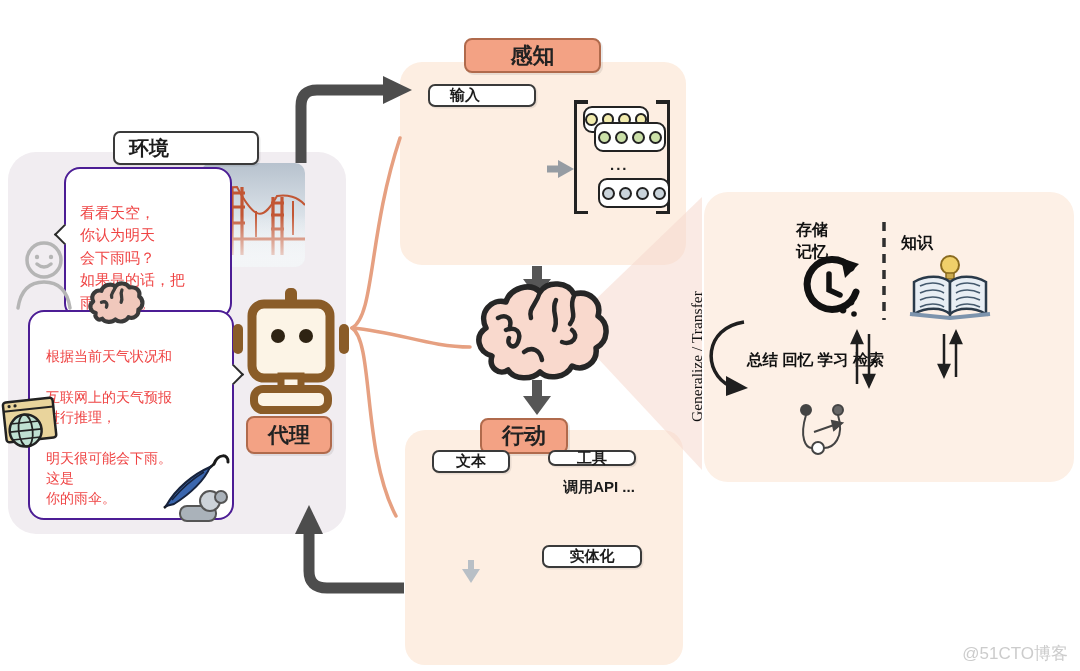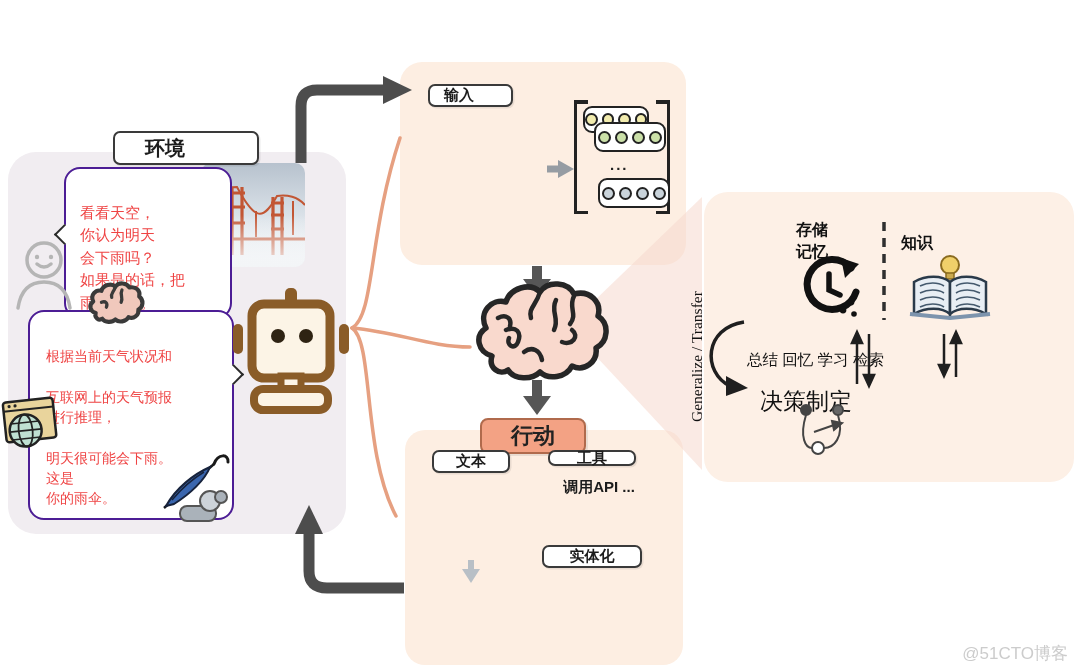--- a/index.html
+++ b/index.html
@@ -29,21 +29,21 @@
   
   .content-box {
     position:absolute; background:#fff; border:2.5px solid #2f2f2f;
   }
   .round-box {
     position:absolute; background:#fff; border:2.5px solid #2f2f2f; border-radius:18px;
   }
 
   
   #env-panel { left:8px; top:152px; width:338px; height:382px; border-radius:28px; background:#f1edf1; }
-  #env-title { left:113px; top:131px; width:146px; height:34px; font-size:20px; padding-left:30px; z-index:3; }
+  #env-title { left:113px; top:131px; width:146px; height:34px; font-size:20px; padding-left:14px; z-index:3; }
   .bubble {
     position:absolute; background:#fff; border:2px solid #4c1d95; border-radius:16px;
     color:#ef4444; z-index:2; white-space:pre-line;
   }
   #bubble-user { left:64px; top:167px; width:168px; height:152px; font-size:15px; line-height:1.5; padding:10px 8px 0 14px; }
   #bubble-user .tail {
     position:absolute; left:-9px; top:58px; width:15px; height:15px; background:#fff;
     border-left:2px solid #2a2a2a; border-bottom:2px solid #2a2a2a; transform:rotate(45deg);
   }
   #bubble-agent { left:28px; top:310px; width:206px; height:210px; font-size:14px; line-height:1.45; padding:14px 8px 0 16px; }
@@ -57,21 +57,21 @@
   #umbrella-icon { position:absolute; left:150px; top:446px; z-index:3; }
 
   
   #robot { left:228px; top:284px; width:126px; height:130px; }
   #agent-label { left:246px; top:416px; width:86px; height:38px; font-size:21px; }
 
   
   #perc-panel { left:400px; top:62px; width:286px; height:203px; border-radius:22px; background:#fdeee2; }
   #perc-title { left:464px; top:38px; width:137px; height:35px; font-size:22px; }
   #input-box { left:414px; top:95px; width:127px; height:150px; border-radius:3px; }
-  #input-label { left:428px; top:84px; width:85px; height:23px; font-size:15px; padding-left:14px; z-index:3; }
+  #input-label { left:428px; top:84px; width:108px; height:23px; font-size:15px; padding-left:20px; z-index:3; }
   .icon-abs { position:absolute; }
   .dots { position:absolute; font-weight:bold; color:#222; letter-spacing:3px; font-size:18px; }
 
   
   #emb-group { position:absolute; left:574px; top:100px; width:96px; height:114px; z-index:1; }
   .bracket { position:absolute; top:0; width:13px; height:114px; }
   .bracket.l { left:0; border-left:3.5px solid #222; }
   .bracket.r { right:0; border-right:3.5px solid #222; }
   .bracket.l::before,.bracket.l::after,.bracket.r::before,.bracket.r::after {
     content:""; position:absolute; width:11px; height:3.5px; background:#222;
@@ -80,21 +80,21 @@
   .bracket.r::before { right:0; top:0; } .bracket.r::after { right:0; bottom:0; }
   .tok-row {
     position:absolute; border:2.5px solid #222; border-radius:9px; background:#fff;
     display:flex; align-items:center; justify-content:center; gap:4px;
   }
   .tok { width:13px; height:13px; border-radius:50%; border:2px solid #222; }
   #emb-dots { left:36px; top:56px; font-size:15px; letter-spacing:2px; }
 
   
   #act-panel { left:405px; top:430px; width:278px; height:235px; border-radius:20px; background:#fdeee2; }
-  #act-title { left:480px; top:418px; width:106px; height:36px; font-size:22px; }
+  #act-title { left:480px; top:418px; width:88px; height:36px; font-size:22px; }
   #text-box { left:419px; top:461px; width:104px; height:165px; border-radius:3px; }
   #text-label { left:432px; top:450px; width:78px; height:23px; font-size:15px; justify-content:center; z-index:3; }
   #tools-box { left:533px; top:461px; width:130px; height:86px; border-radius:4px; }
   #tools-label { left:548px; top:450px; width:88px; height:16px; font-size:15px; justify-content:center; z-index:3; }
   #api-text { position:absolute; left:540px; top:478px; width:118px; text-align:center; font-size:15px; font-weight:bold; color:#1c1c1c; z-index:3;}
   #embody-box { left:533px; top:556px; width:130px; height:95px; border-radius:4px; }
   #embody-label { left:542px; top:545px; width:100px; height:23px; font-size:15px; justify-content:center; z-index:3; }
 
   
   .txt-icon { position:absolute; width:46px; height:46px; }
@@ -109,21 +109,21 @@
     border:2px solid #222; border-radius:3px; color:#fff; font-size:10px; font-weight:bold;
     display:flex; align-items:center; justify-content:center; letter-spacing:1px;
   }
 
   
   #brain-panel { left:704px; top:192px; width:370px; height:290px; border-radius:24px; background:#fdf0e6; }
   #brain-title { left:827px; top:171px; width:100px; height:37px; font-size:22px; }
   #memory-box { left:742px; top:211px; width:294px; height:120px; border-radius:18px; }
   #memory-label { position:absolute; left:796px; top:219px; font-size:16px; font-weight:bold; color:#111; line-height:1.35; white-space:pre-line; z-index:3; }
   #knowledge-label { position:absolute; left:901px; top:233px; font-size:16px; font-weight:bold; color:#111; z-index:3; }
-  #ops-text { position:absolute; left:747px; top:350px; font-size:15.5px; font-weight:normal; color:#111; z-index:1; }
+  #ops-text { position:absolute; left:747px; top:350px; font-size:15.5px; font-weight:bold; color:#111; z-index:1; }
   #decision-box { left:740px; top:377px; width:292px; height:86px; border-radius:16px; }
   #decision-text { position:absolute; left:760px; top:385px; font-size:23px; font-weight:500; color:#111; line-height:1.45; z-index:1; }
   #generalize-text {
     position:absolute; left:688px; top:268px; height:178px; width:26px; z-index:3;
     writing-mode:vertical-rl; transform:rotate(180deg);
     font-family:"Liberation Serif", serif; font-size:15.5px; color:#111; text-align:center;
   }
 
   
   #watermark { position:absolute; right:12px; bottom:6px; color:#cccccc; font-size:17px; z-index:4; }
@@ -233,21 +233,23 @@
       <rect x="57" y="4" width="12" height="20" rx="5" fill="#8a5c28"></rect>
       <rect x="24" y="20" width="78" height="74" rx="12" fill="#fcf4e6" stroke="#8a5c28" stroke-width="9"></rect>
       <circle cx="50" cy="52" r="7" fill="#2e2313"></circle>
       <circle cx="78" cy="52" r="7" fill="#2e2313"></circle>
       <rect x="5" y="40" width="10" height="30" rx="5" fill="#8a5c28"></rect>
       <rect x="111" y="40" width="10" height="30" rx="5" fill="#8a5c28"></rect>
       <rect x="53" y="92" width="20" height="16" fill="#fcf4e6" stroke="#8a5c28" stroke-width="7"></rect>
       <rect x="26" y="105" width="74" height="21" rx="9" fill="#fcf4e6" stroke="#8a5c28" stroke-width="8"></rect>
     </svg>
   </div>
-
+  <div class="salmon-label" id="agent-label">代理</div>
+
+  <div class="salmon-label" id="perc-title">感知</div>
   <div class="content-box" id="input-box">
     <div class="icon-abs" style="left:6px; top:16px;">
       <svg width="46" height="40" viewBox="0 0 46 40">
         <rect x="10" y="2" width="34" height="25" rx="2" fill="#cfe3e8" stroke="#222" stroke-width="2"></rect>
         <rect x="2" y="9" width="34" height="26" rx="2" fill="#fff" stroke="#222" stroke-width="2"></rect>
         <polygon points="4,33 14,19 20,26 26,17 34,33" fill="#79b86a" stroke="#222" stroke-width="1.5"></polygon>
         <circle cx="29" cy="15" r="3" fill="#e8c94a" stroke="#222" stroke-width="1.2"></circle>
       </svg>
     </div>
     <div class="icon-abs" style="left:66px; top:12px;">
@@ -430,21 +432,20 @@
       <g stroke="#44596d" stroke-width="1.6" fill="none">
         <path d="M12,34 C20,30 30,30 36,34 M12,41 C20,37 30,37 36,41 M12,48 C20,44 30,44 36,48 M12,55 C20,51 30,51 36,55"></path>
         <path d="M48,34 C54,30 64,30 72,34 M48,41 C54,37 64,37 72,41 M48,48 C54,44 64,44 72,48 M48,55 C54,51 64,51 72,55"></path>
       </g>
     </svg>
   </div>
 
   <div id="ops-text">总结 回忆 学习 检索</div>
   <div class="round-box" id="decision-box"></div>
   <div id="decision-text">
-    <div>决策制定</div>
   </div>
   <div id="generalize-text">Generalize / Transfer</div>
 
   <svg id="overlay" width="1080" height="671" viewBox="0 0 1080 671">
 
     <polygon points="592,303 702,197 702,470 592,352" fill="#f5d8cd" opacity="0.55"></polygon>
 
     <g stroke="#e6a081" stroke-width="3.5" fill="none" stroke-linecap="round">
       <path d="M352,328 C375,315 368,235 400,138"></path>
       <path d="M352,328 C398,332 430,347 470,347"></path>

